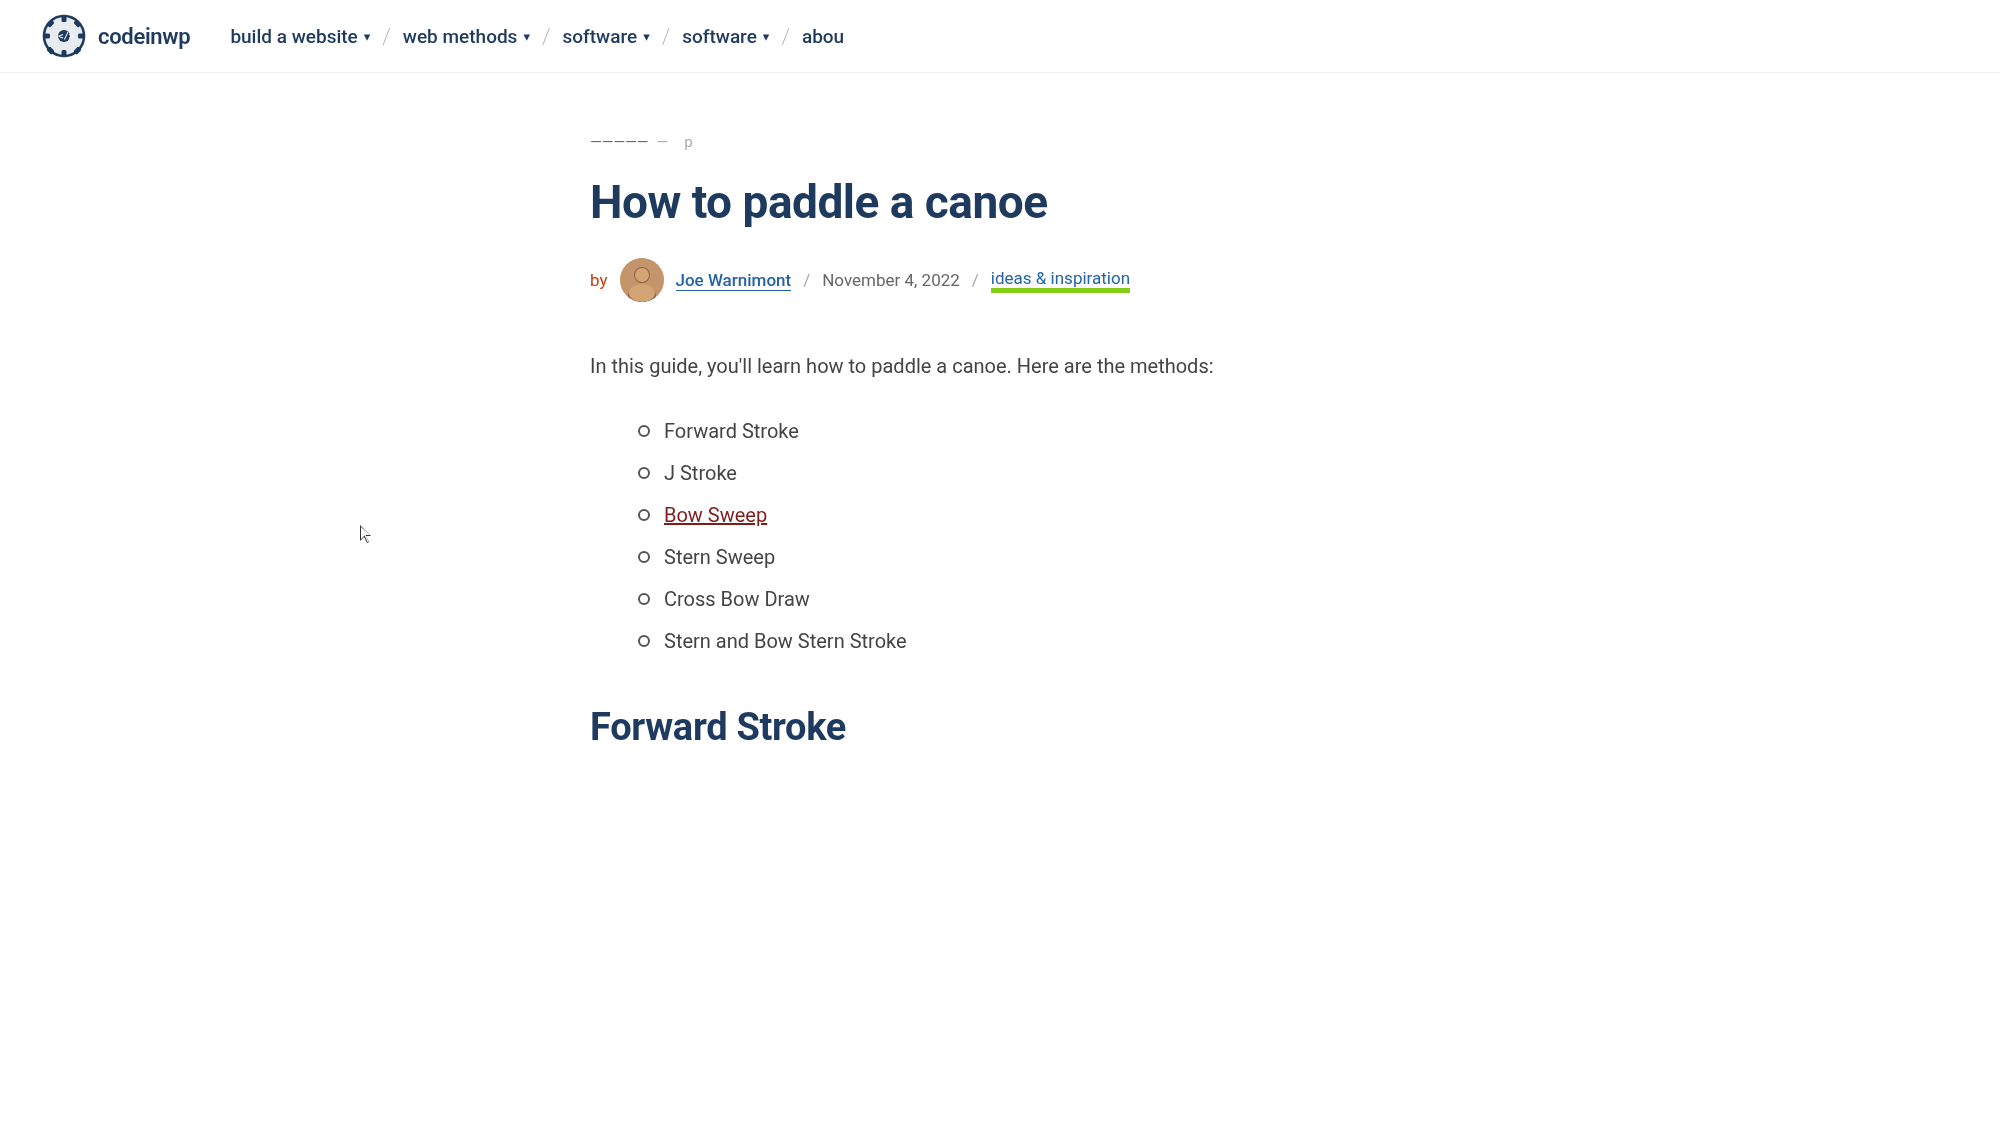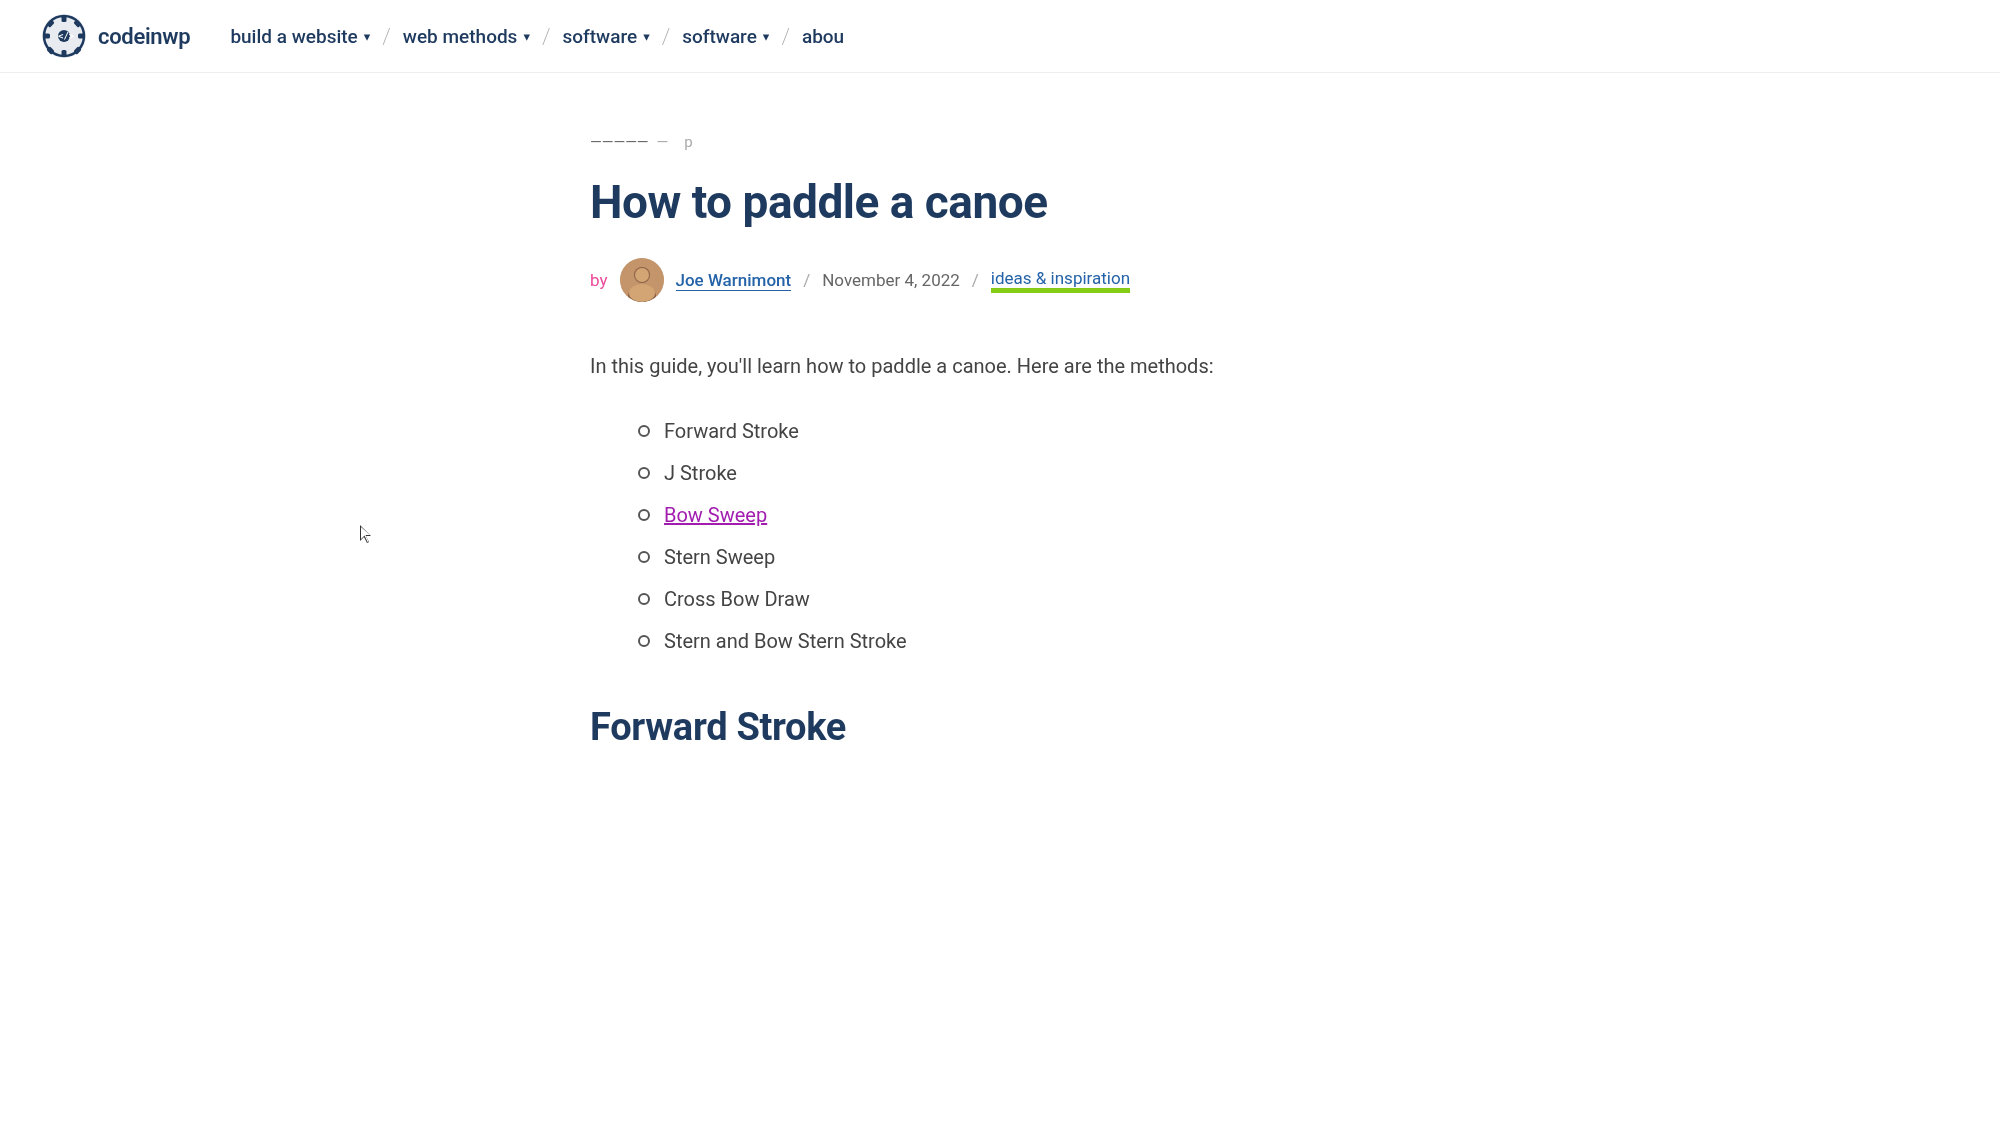--- a/index.html
+++ b/index.html
@@ -121,21 +121,21 @@
     .author-meta {
       display: flex;
       align-items: center;
       gap: 12px;
       margin-bottom: 48px;
       font-size: 17px;
       color: #666;
     }
 
     .author-by {
-      color: #ec4899;
+      color: #c2410c;
     }
 
     .author-avatar {
       width: 44px;
       height: 44px;
       border-radius: 50%;
       overflow: hidden;
       background: #c8a882;
       flex-shrink: 0;
     }
@@ -195,21 +195,21 @@
     .list-bullet {
       width: 12px;
       height: 12px;
       border-radius: 50%;
       border: 2px solid #555;
       flex-shrink: 0;
       background: transparent;
     }
 
     .list-link {
-      color: #a21caf;
+      color: #7f1d1d;
       text-decoration: underline;
     }
 
     .list-text {
       color: #444;
     }
 
     
     .section-heading {
       font-size: 38px;

